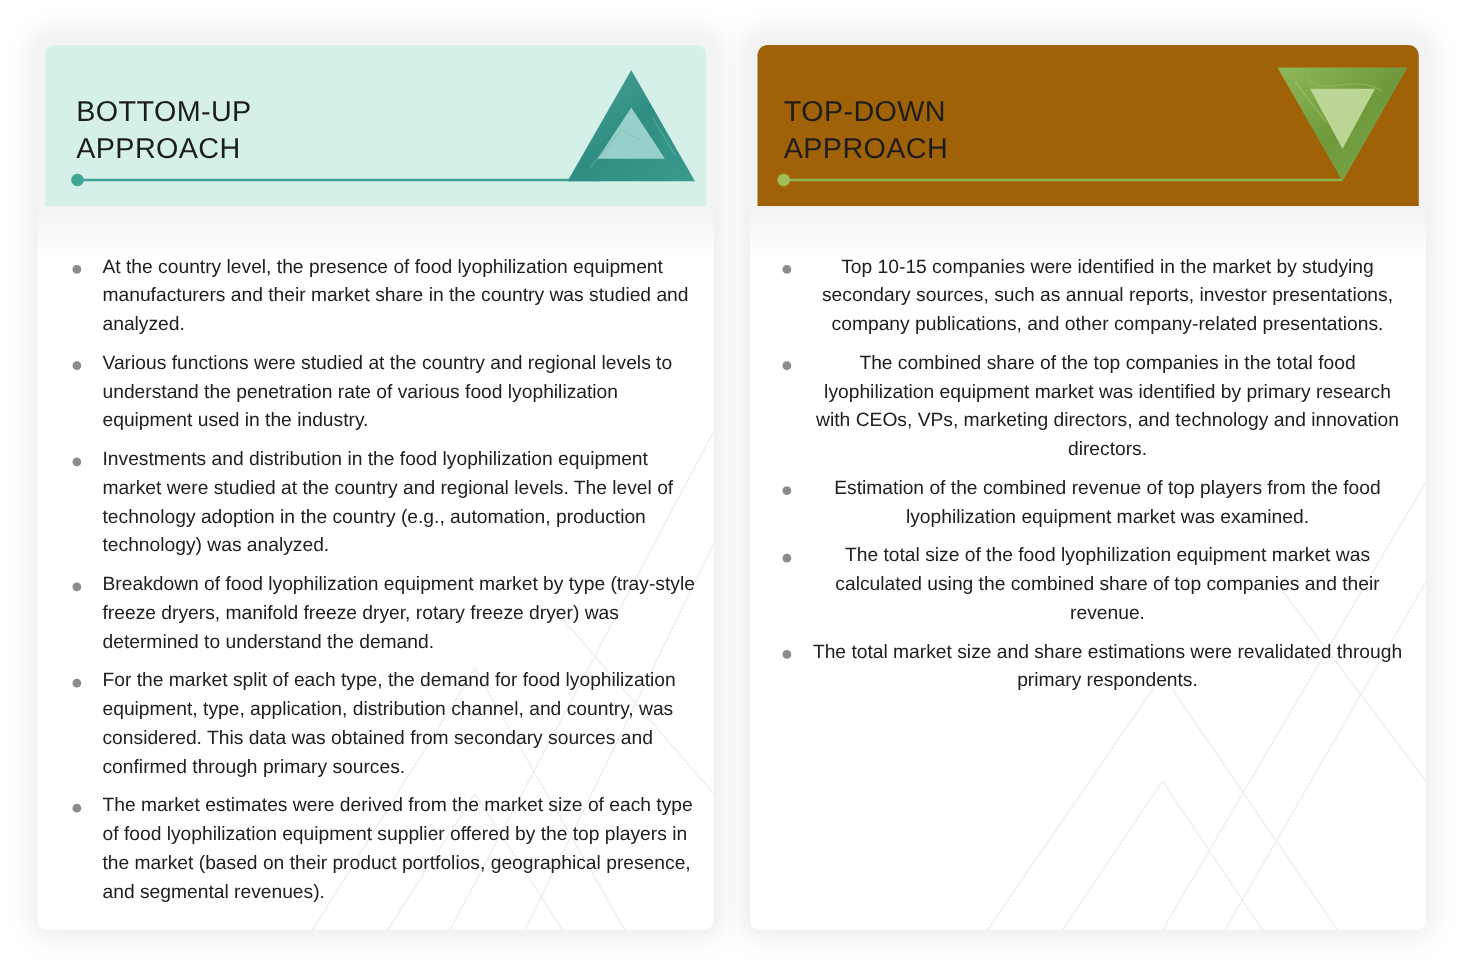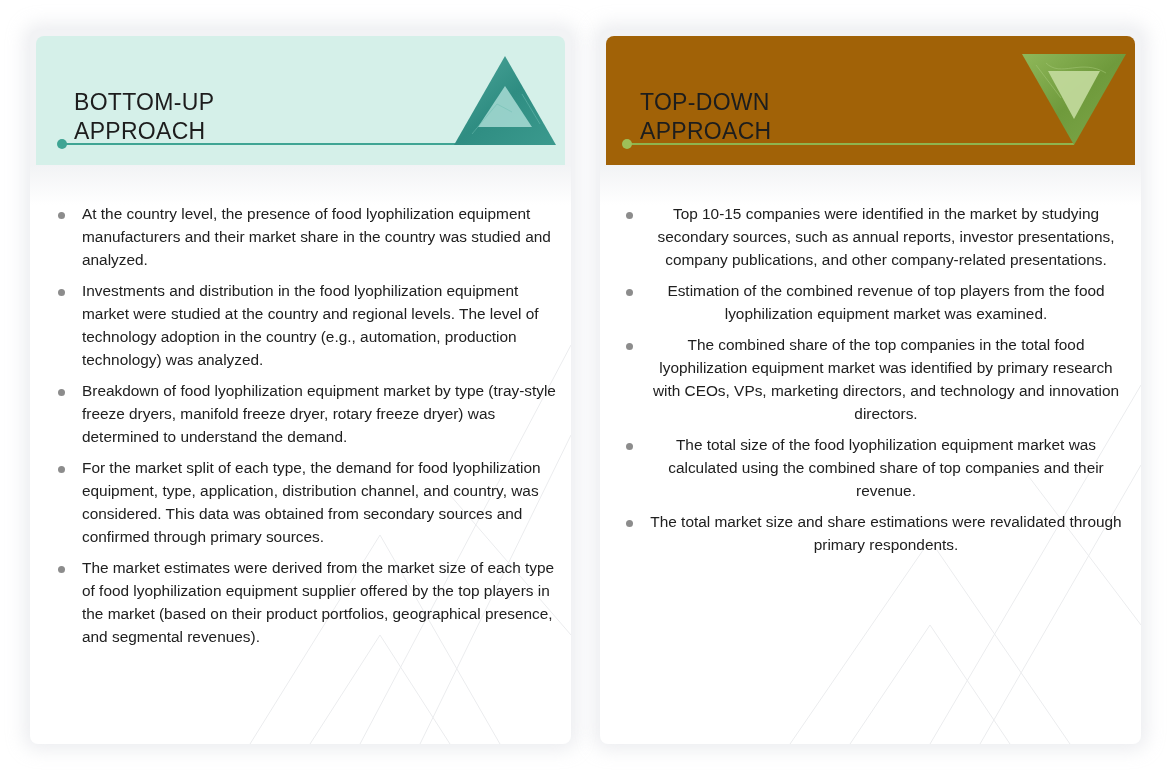--- a/index.html
+++ b/index.html
@@ -16,21 +16,21 @@
   .card.left { left:30px; }
   .card.right { left:600px; }
   .card-header {
     position:absolute; left:6px; top:6px; width:529px; height:129px;
     border-radius:8px 8px 0 0;
   }
   .left .card-header { background:#d5f0e9; }
   .right .card-header { background:#a16207; }
   .card-title {
     position:absolute; left:22px; top:36px; font-size:23px; line-height:29px;
-    color:#1d1d1d; letter-spacing:0.3px; margin:16px; font-weight:normal;
+    color:#1d1d1d; letter-spacing:0.3px; margin:3px; font-weight:normal;
   }
   .right .card-title { left:18px; }
   .rule {
     position:absolute; top:107px; height:2px;
   }
   .left .rule { left:25px; width:420px; background:#3fa594; }
   .right .rule { left:20px; width:448px; background:#8fb54e; }
   .dot {
     position:absolute; top:103px; width:10px; height:10px; border-radius:50%;
   }
@@ -87,20 +87,21 @@
       <g stroke="#ebecee" stroke-width="1" fill="none">
         <polyline points="390,579 541,270"></polyline>
         <polyline points="330,579 541,180"></polyline>
         <polyline points="220,579 350,370 470,579"></polyline>
         <polyline points="280,579 350,470 420,579"></polyline>
         <polyline points="420,330 541,470"></polyline>
       </g>
     </svg>
     <ul class="points">
       <li><span class="bullet"></span><span>At the country level, the presence of food lyophilization equipment manufacturers and their market share in the country was studied and analyzed.</span></li>
+      <li><span class="bullet"></span><span>Various functions were studied at the country and regional levels to understand the penetration rate of various food lyophilization equipment used in the industry.</span></li>
       <li><span class="bullet"></span><span>Investments and distribution in the food lyophilization equipment market were studied at the country and regional levels. The level of technology adoption in the country (e.g., automation, production technology) was analyzed.</span></li>
       <li><span class="bullet"></span><span>Breakdown of food lyophilization equipment market by type (tray-style freeze dryers, manifold freeze dryer, rotary freeze dryer) was determined to understand the demand.</span></li>
       <li><span class="bullet"></span><span>For the market split of each type, the demand for food lyophilization equipment, type, application, distribution channel, and country, was considered. This data was obtained from secondary sources and confirmed through primary sources.</span></li>
       <li><span class="bullet"></span><span>The market estimates were derived from the market size of each type of food lyophilization equipment supplier offered by the top players in the market (based on their product portfolios, geographical presence, and segmental revenues).</span></li>
     </ul>
   </div>
 </div>
 
 <div class="card right">
   <div class="card-header">
@@ -128,19 +129,19 @@
       <g stroke="#ebecee" stroke-width="1" fill="none">
         <polyline points="380,579 541,300"></polyline>
         <polyline points="330,579 541,220"></polyline>
         <polyline points="190,579 330,375 470,579"></polyline>
         <polyline points="250,579 330,460 410,579"></polyline>
         <polyline points="420,300 541,460"></polyline>
       </g>
     </svg>
     <ul class="points">
       <li><span class="bullet"></span><span>Top 10-15 companies were identified in the market by studying secondary sources, such as annual reports, investor presentations, company publications, and other company-related presentations.</span></li>
+      <li><span class="bullet"></span><span>The combined share of the top companies in the total food lyophilization equipment market was identified by primary research with CEOs, VPs, marketing directors, and technology and innovation directors.</span></li>
       <li><span class="bullet"></span><span>Estimation of the combined revenue of top players from the food lyophilization equipment market was examined.</span></li>
-      <li><span class="bullet"></span><span>The combined share of the top companies in the total food lyophilization equipment market was identified by primary research with CEOs, VPs, marketing directors, and technology and innovation directors.</span></li>
       <li><span class="bullet"></span><span>The total size of the food lyophilization equipment market was calculated using the combined share of top companies and their revenue.</span></li>
       <li><span class="bullet"></span><span>The total market size and share estimations were revalidated through primary respondents.</span></li>
     </ul>
   </div>
 </div>
 
 </body></html>

